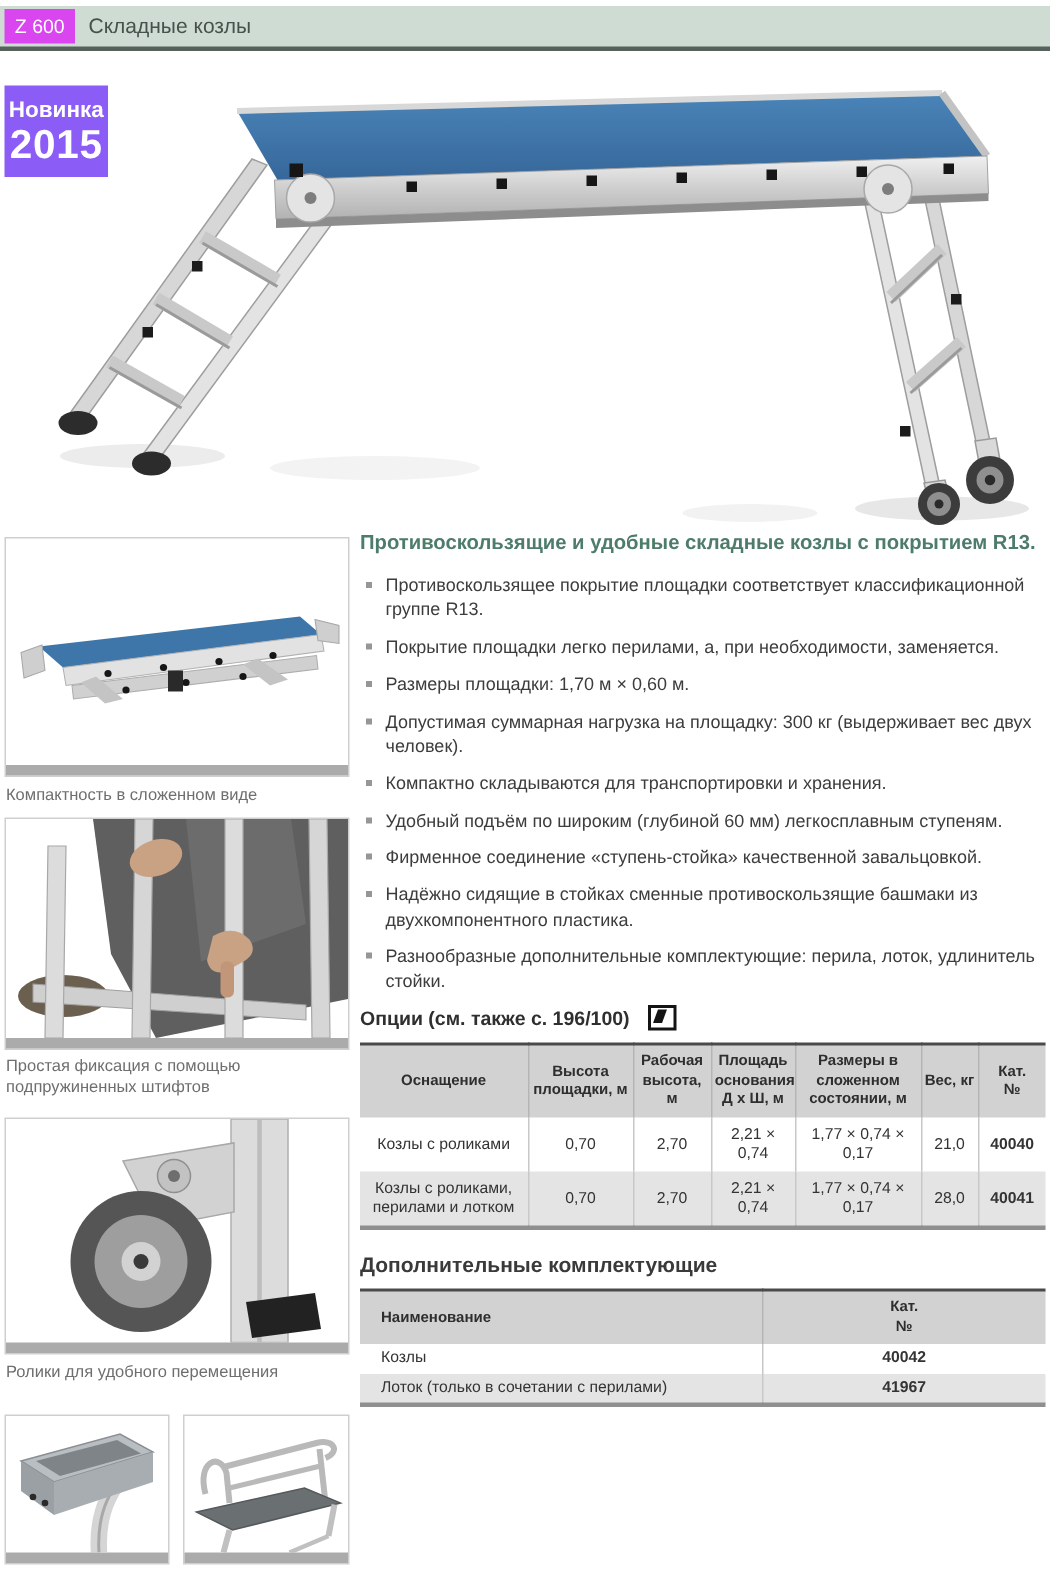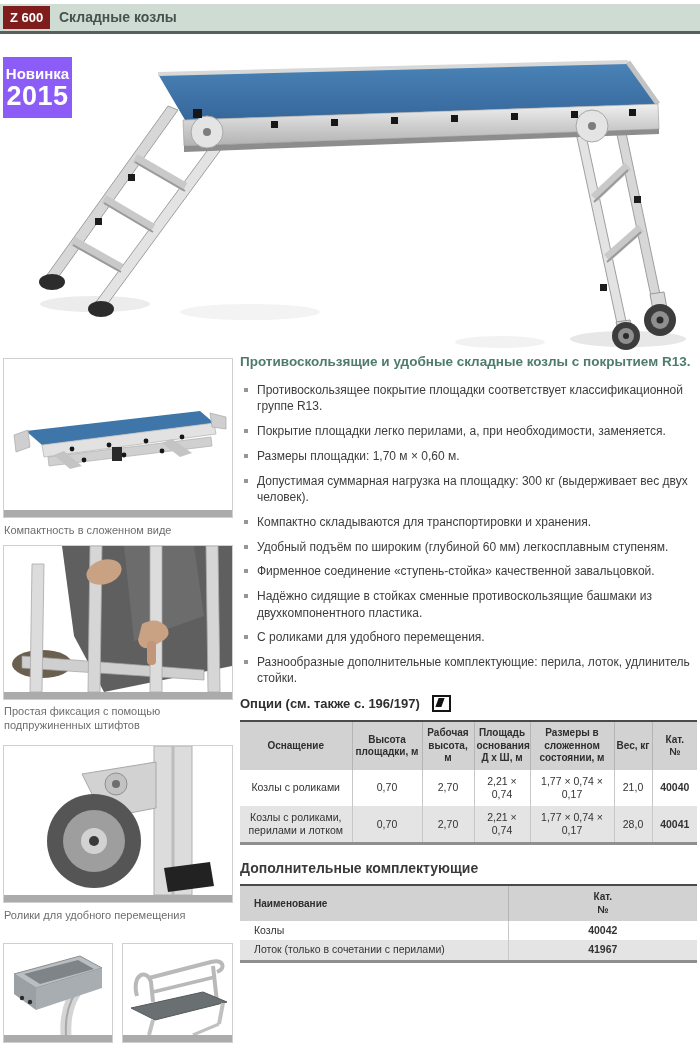--- a/index.html
+++ b/index.html
@@ -3,24 +3,24 @@
 <meta charset="utf-8">
 <style>
   html,body{margin:0;padding:0;}
   body{
     width:700px;height:1049px;position:relative;background:#ffffff;
     font-family:"Liberation Sans",sans-serif;color:#3d3d3d;overflow:hidden;
   }
   
   .header-bar{position:absolute;top:4px;left:0;width:700px;height:27px;
     background:#cfdcd3;border-bottom:3px solid #56615c;box-sizing:content-box;}
-  .code-badge{position:absolute;left:3px;top:2px;width:47px;height:23px;background:#7f1d1d;
-    color:#fff;font-weight:bold;font-size:13px;display:flex;align-items:center;justify-content:center;}
+  .code-badge{position:absolute;left:3px;top:2px;width:47px;height:23px;background:#d946ef;
+    color:#fff;font-weight:normal;font-size:13px;display:flex;align-items:center;justify-content:center;}
   .header-title{position:absolute;left:59px;top:0;height:27px;line-height:27px;
-    font-size:14px;font-weight:bold;color:#47524d;}
+    font-size:14px;font-weight:normal;color:#47524d;}
   
   .new-badge{position:absolute;left:3px;top:57px;width:69px;height:61px;background:#8b5cf6;
     color:#fff;text-align:center;}
   .new-badge .l1{font-size:15px;font-weight:bold;margin-top:8px;}
   .new-badge .l2{font-size:27px;font-weight:bold;line-height:1.05;letter-spacing:.5px;}
   
   .hero{position:absolute;top:36px;left:0;width:700px;height:318px;}
   .hero svg{display:block;}
   
   .thumb{position:absolute;left:3px;width:230px;background:#fff;border:1px solid #cfcfcf;box-sizing:border-box;}
@@ -230,26 +230,25 @@
 
   <ul class="features">
     <li>Противоскользящее покрытие площадки соответствует классификационной группе R13.</li>
     <li>Покрытие площадки легко перилами, а, при необходимости, заменяется.</li>
     <li>Размеры площадки: 1,70 м × 0,60 м.</li>
     <li>Допустимая суммарная нагрузка на площадку: 300 кг (выдерживает вес двух человек).</li>
     <li>Компактно складываются для транспортировки и хранения.</li>
     <li>Удобный подъём по широким (глубиной 60 мм) легкосплавным ступеням.</li>
     <li>Фирменное соединение «ступень-стойка» качественной завальцовкой.</li>
     <li>Надёжно сидящие в стойках сменные противоскользящие башмаки из двухкомпонентного пластика.</li>
-    <li>С роликами для удобного перемещения.</li>
     <li>Разнообразные дополнительные комплектующие: перила, лоток, удлинитель стойки.</li>
   </ul>
 
   <div class="options-head">
-    <span>Опции (см. также с. 196/197)</span>
+    <span>Опции (см. также с. 196/100)</span>
     <span class="options-icon"></span>
   </div>
 
   <table class="data">
     <colgroup>
       <col style="width:112px">
         <col style="width:70px">
         <col style="width:52px">
       <col style="width:56px">
         <col style="width:84px">

